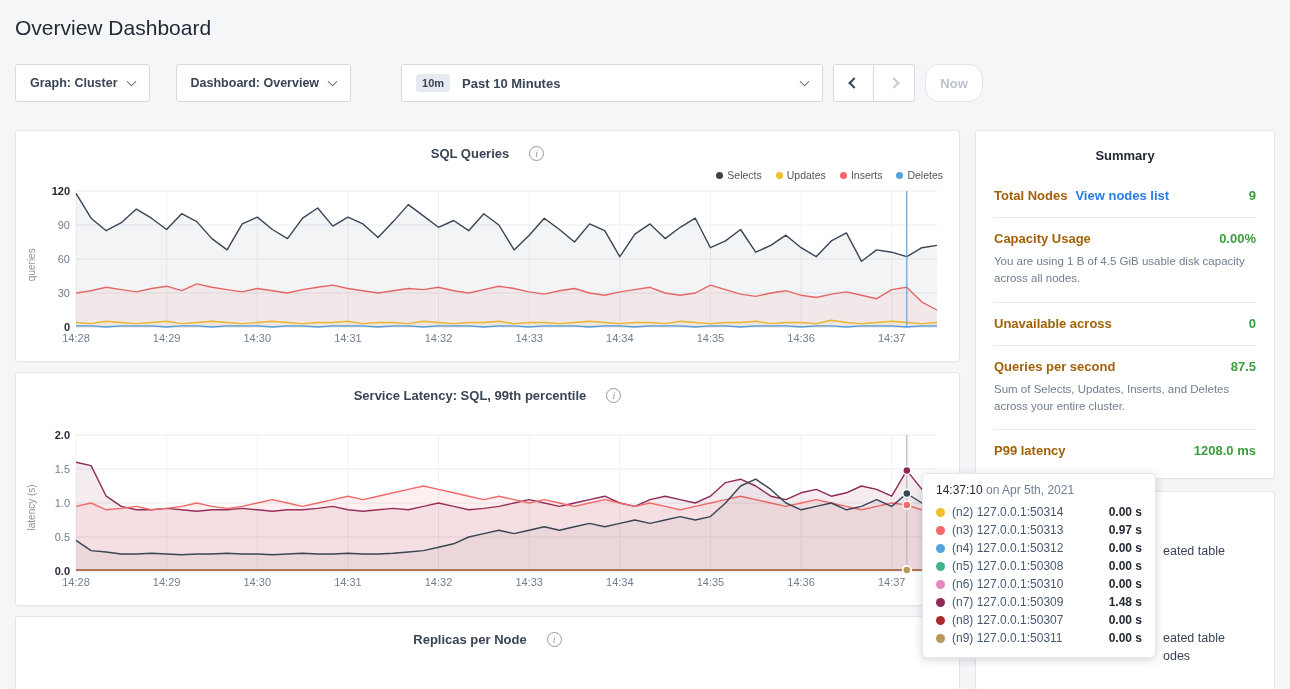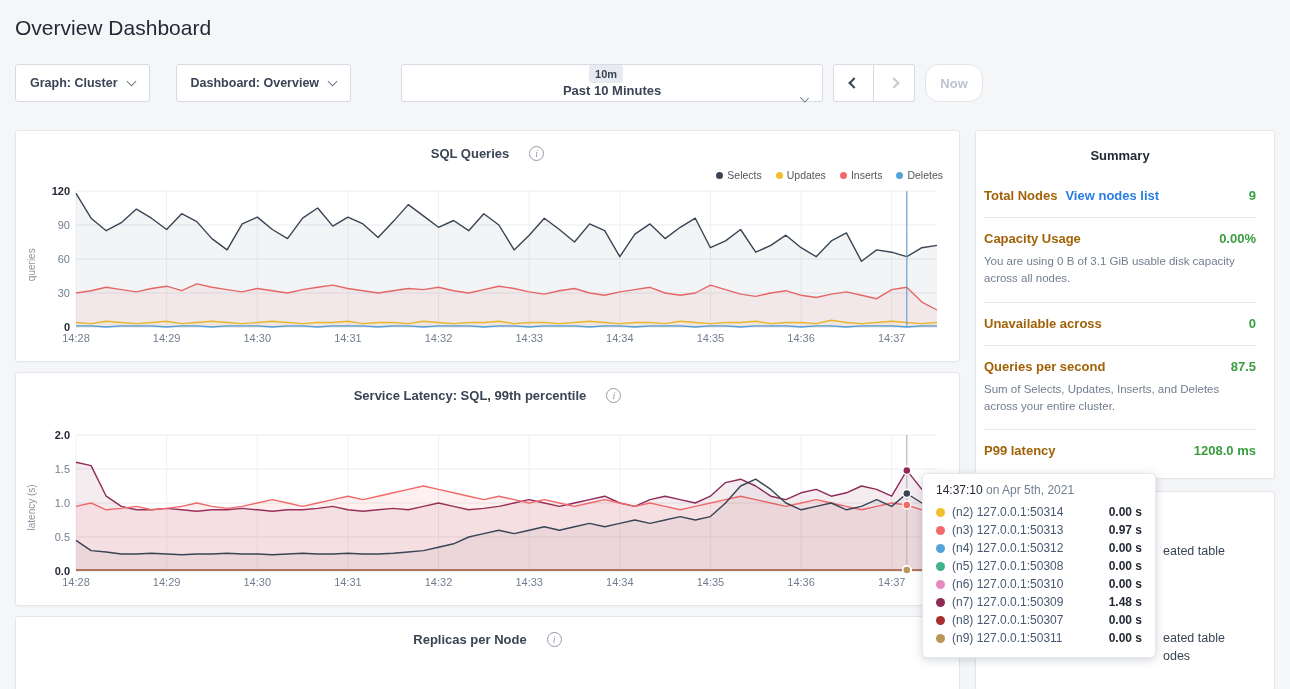--- a/index.html
+++ b/index.html
@@ -12,21 +12,21 @@
   h1.page-title { font-size:21px; font-weight:500; color:#242a35; margin:4px 0 24px 0; }
 
   
   .controls { display:flex; align-items:center; }
   .ctl-box {
     background:#fff; border:1px solid #d6dae2; border-radius:3px; height:38px;
     display:flex; align-items:center; padding:0 14px; font-size:12.5px; font-weight:700;
     color:#394455; cursor:pointer;
   }
   .ctl-dd2 { margin-left:26px; }
-  .timebox { margin-left:50px; width:422px; justify-content:flex-end;flex-direction:column; }
+  .timebox { margin-left:50px; width:422px; justify-content:flex-end; }
   .badge-10m { background:#e7ebf1; border-radius:3px; font-size:11px; font-weight:700; padding:3px 6px; margin-right:12px; color:#394455; }
   .time-text { font-size:13px; font-weight:700; }
   .chev { display:inline-block; width:7px; height:7px; border:solid currentColor; border-width:0 1.5px 1.5px 0; }
   .chev-down { transform:rotate(45deg); margin-left:10px; margin-top:-3px; color:#707a88; }
   .timebox .chev-down { margin-left:auto; }
   .btn-group { display:flex; margin-left:10px; }
   .nav-btn { width:41px; height:38px; background:#fff; border:1px solid #d6dae2; display:flex; align-items:center; justify-content:center; cursor:pointer; }
   .nav-btn.prev { border-radius:3px 0 0 3px; color:#394455; }
   .nav-btn.next { border-radius:0 3px 3px 0; border-left:none; color:#c6ccd5; }
   .chev-left { transform:rotate(135deg); border-width:0 2px 2px 0; width:8px; height:8px; }
@@ -50,21 +50,21 @@
   .legend { display:flex; justify-content:flex-end; gap:14px; height:16px; margin:4px 2px 2px 0; }
   .legend-item { font-size:10.5px; color:#53565a; display:flex; align-items:center; gap:4px; cursor:pointer; }
   .legend-dot { width:7px; height:7px; border-radius:50%; display:inline-block; }
   .chart-wrap { position:relative; }
   .chart-wrap.mt { margin-top:24px; }
   .ylab { position:absolute; left:-4px; top:50%; transform:translateY(-60%) rotate(180deg);
     writing-mode:vertical-rl; font-size:10px; color:#8b94a1; }
   .replicas-body { height:40px; }
 
   
-  .summary-card { padding:0 18px 6px 8px; }
+  .summary-card { padding:0 18px 6px 18px; }
   .summary-header { text-align:center; font-size:13px; font-weight:700; color:#242a35; padding:17px 0 12px 0; }
   .srow { padding:13px 0 14px 0; border-bottom:1px solid #e7e9ed; }
   .srow:last-child { border-bottom:none; }
   .srow-main { display:flex; align-items:baseline; }
   .slabel { font-size:13px; font-weight:700; color:#a16207; }
   .slink { font-size:13px; font-weight:700; color:#2a7de1; margin-left:8px; cursor:pointer; text-decoration:none; }
   .svalue { margin-left:auto; font-size:13px; font-weight:700; color:#3a9e3f; }
   .sdesc { font-size:11.5px; color:#717e90; line-height:1.5; margin-top:7px; max-width:255px; }
 
   
@@ -262,21 +262,21 @@
             <a class="slink">View nodes list</a>
             <span class="svalue">9</span>
           </div>
         </div>
 
         <div class="srow">
           <div class="srow-main">
             <span class="slabel">Capacity Usage</span>
             <span class="svalue">0.00%</span>
           </div>
-          <div class="sdesc">You are using 0 B of 3.1 GiB usable disk capacity across all nodes.</div>
+          <div class="sdesc">You are using 1 B of 4.5 GiB usable disk capacity across all nodes.</div>
         </div>
 
         <div class="srow">
           <div class="srow-main">
             <span class="slabel">Unavailable across</span>
             <span class="svalue">0</span>
           </div>
         </div>
 
         <div class="srow">

